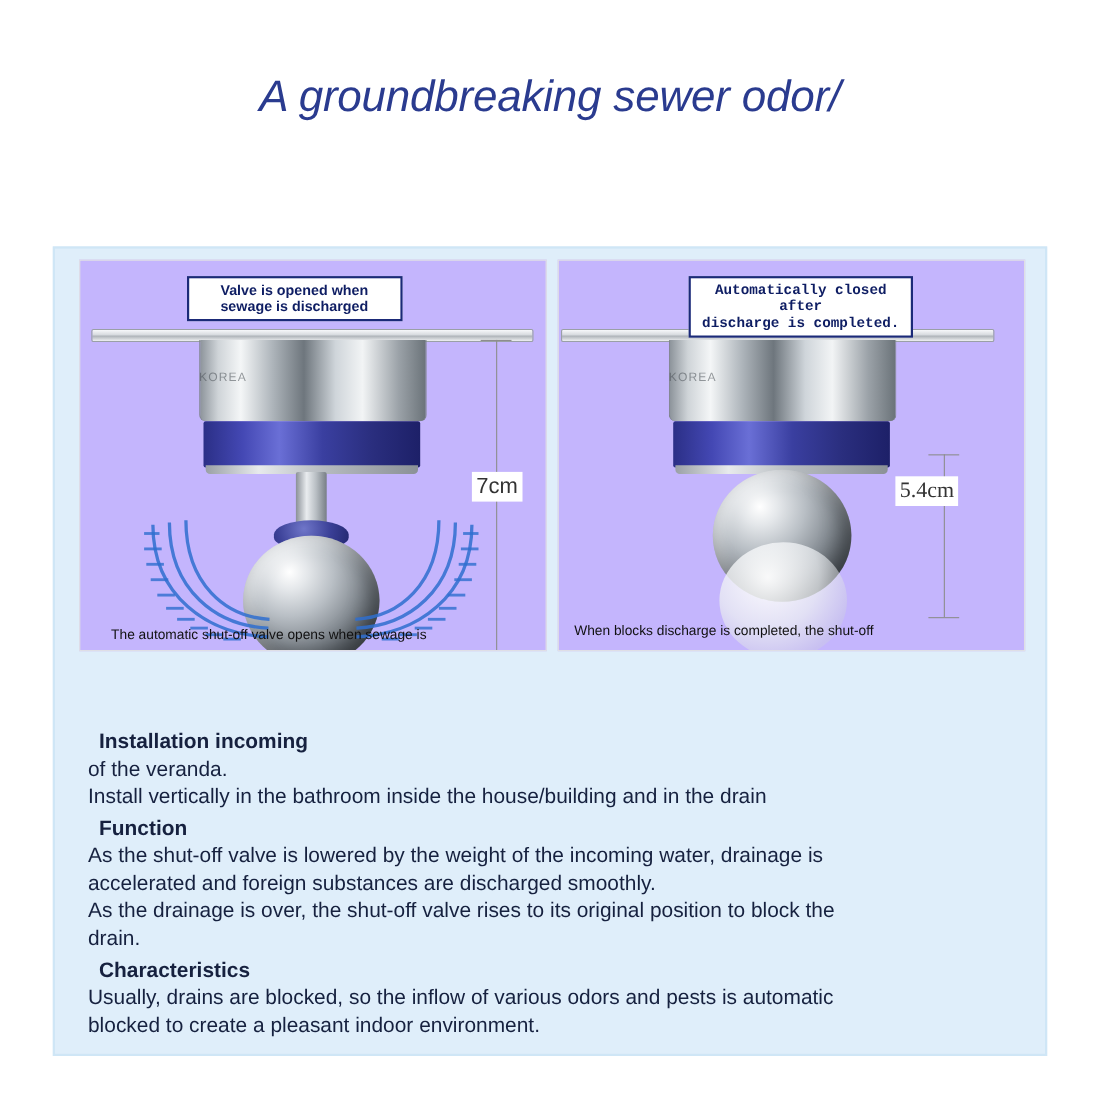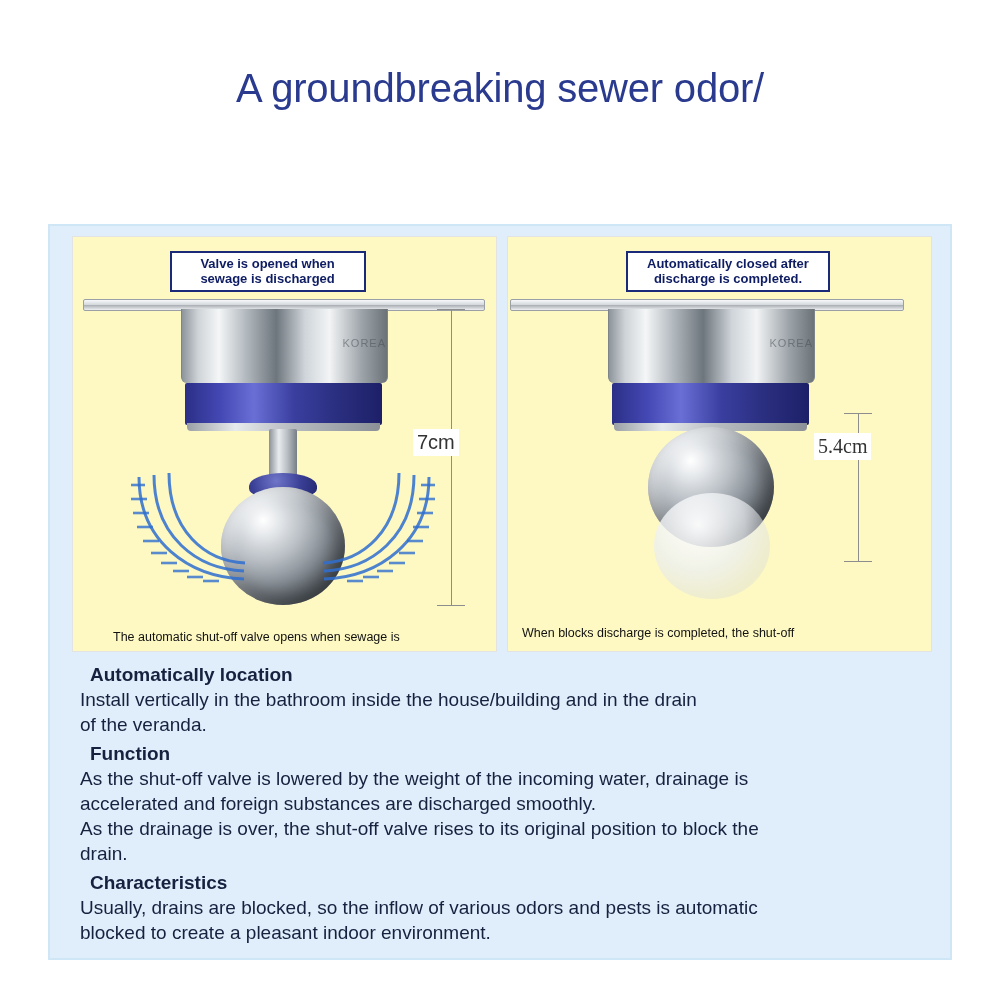--- a/index.html
+++ b/index.html
@@ -27,21 +27,21 @@
     top: 62px;
     left: 0;
     width: 1000px;
     text-align: center;
     color: #2a3b8f;
     font-size: 40px;
     line-height: 52px;
     font-weight: 400;
     letter-spacing: -0.2px;
   }
-  .title .line { display: block; white-space: nowrap; }
+  .title .line { display: block; white-space: nowrap; font-style: italic; }
 
   
   .panel {
     position: absolute;
     left: 48px;
     top: 224px;
     width: 904px;
     height: 736px;
     background: #dfeefa;
     border: 2px solid #cfe6f6;
@@ -54,22 +54,22 @@
     left: 22px;
     top: 10px;
     width: 860px;
     height: 416px;
     display: flex;
     gap: 10px;
   }
   .photo {
     position: relative;
     width: 425px;
-    height: 416px;
-    background: #fef9c3;
+    height: 356px;
+    background: #c4b5fd;
     border: 1px solid #e3e3e3;
     box-sizing: border-box;
     overflow: hidden;
   }
 
   
   .banner {
     position: absolute;
     top: 14px;
     left: 50%;
@@ -80,34 +80,34 @@
     font-size: 13px;
     font-weight: bold;
     line-height: 15px;
     text-align: center;
     padding: 3px 6px 4px 6px;
     width: 196px;
     box-sizing: border-box;
     z-index: 6;
   }
   .banner.left-shift { left: 46%; }
-  .banner.right-shift { left: 52%; }
+  .banner.right-shift { left: 52%; font-family: Liberation Mono, monospace; }
 
   
   .photo-caption {
     position: absolute;
     left: 8px;
     right: 6px;
     bottom: 6px;
     font-size: 12.5px;
     line-height: 15px;
     color: #111111;
     z-index: 6;
   }
-  .photo-caption.l { left: 40px; right: 10px; }
+  .photo-caption.l { left: 28px; right: 10px; }
   .photo-caption.r { left: 14px; right: 4px; bottom: 10px; }
 
   
   .valve-wrap {
     position: absolute;
     left: 0; top: 0; width: 100%; height: 100%;
   }
 
   
   .flange {
@@ -122,21 +122,21 @@
     position: absolute;
     background: linear-gradient(to right,
         #8d949b 0%, #cfd4d8 8%, #f4f6f7 18%, #aeb5bb 32%,
         #6e767d 46%, #cfd5da 60%, #f2f4f5 72%, #9ba2a8 88%, #6b7379 100%);
     border-left: 1px solid #7d848a;
     border-right: 1px solid #7d848a;
   }
   .body-text {
     position: absolute;
     width: 100%;
-    text-align: right;
+    text-align: left;
     color: #4a5056;
     font-size: 11px;
     letter-spacing: 1px;
     opacity: .55;
   }
   
   .band {
     position: absolute;
     background: linear-gradient(to right, #2b2f86 0%, #4448b4 18%, #6a6fd6 35%, #3a3fa0 55%, #2a2e7e 78%, #1d2068 100%);
     border-radius: 2px;
@@ -280,21 +280,21 @@
               <line x1="280" y1="116" x2="296" y2="116"></line>
               <line x1="268" y1="124" x2="284" y2="124"></line>
               <line x1="254" y1="130" x2="270" y2="130"></line>
               <line x1="238" y1="134" x2="254" y2="134"></line>
             </g>
           </svg>
 
           <div class="dim-line" style="left:378px; top:72px; height:296px;"></div>
           <div class="dim-tick" style="left:364px; top:72px; width:28px;"></div>
           <div class="dim-tick" style="left:364px; top:368px; width:28px;"></div>
-          <div class="dim-label" style="left:340px; top:192px; background:#ffffff; padding:2px 4px;">7cm</div>
+          <div class="dim-label" style="left:356px; top:192px; background:#ffffff; padding:2px 4px;">7cm</div>
         </div>
 
         <div class="photo-caption l">
           <div>The automatic shut-off valve opens when sewage is</div>
         </div>
       </div>
 
       <div class="photo">
 
         <div class="banner right-shift" style="width:204px;">
@@ -319,24 +319,24 @@
         </div>
 
         <div class="photo-caption r">
           <div>When blocks discharge is completed, the shut-off</div>
         </div>
       </div>
     </div>
 
     <div class="textblock">
 
-      <div class="tb-head">Automatically location</div>
+      <div class="tb-head">Installation incoming</div>
       <div class="tb-body">
+        <div>of the veranda.</div>
         <div>Install vertically in the bathroom inside the house/building and in the drain</div>
-        <div>of the veranda.</div>
       </div>
 
       <div class="tb-head">Function</div>
       <div class="tb-body">
         <div>As the shut-off valve is lowered by the weight of the incoming water, drainage is</div>
         <div>accelerated and foreign substances are discharged smoothly.</div>
         <div>As the drainage is over, the shut-off valve rises to its original position to block the</div>
         <div>drain.</div>
       </div>
 

